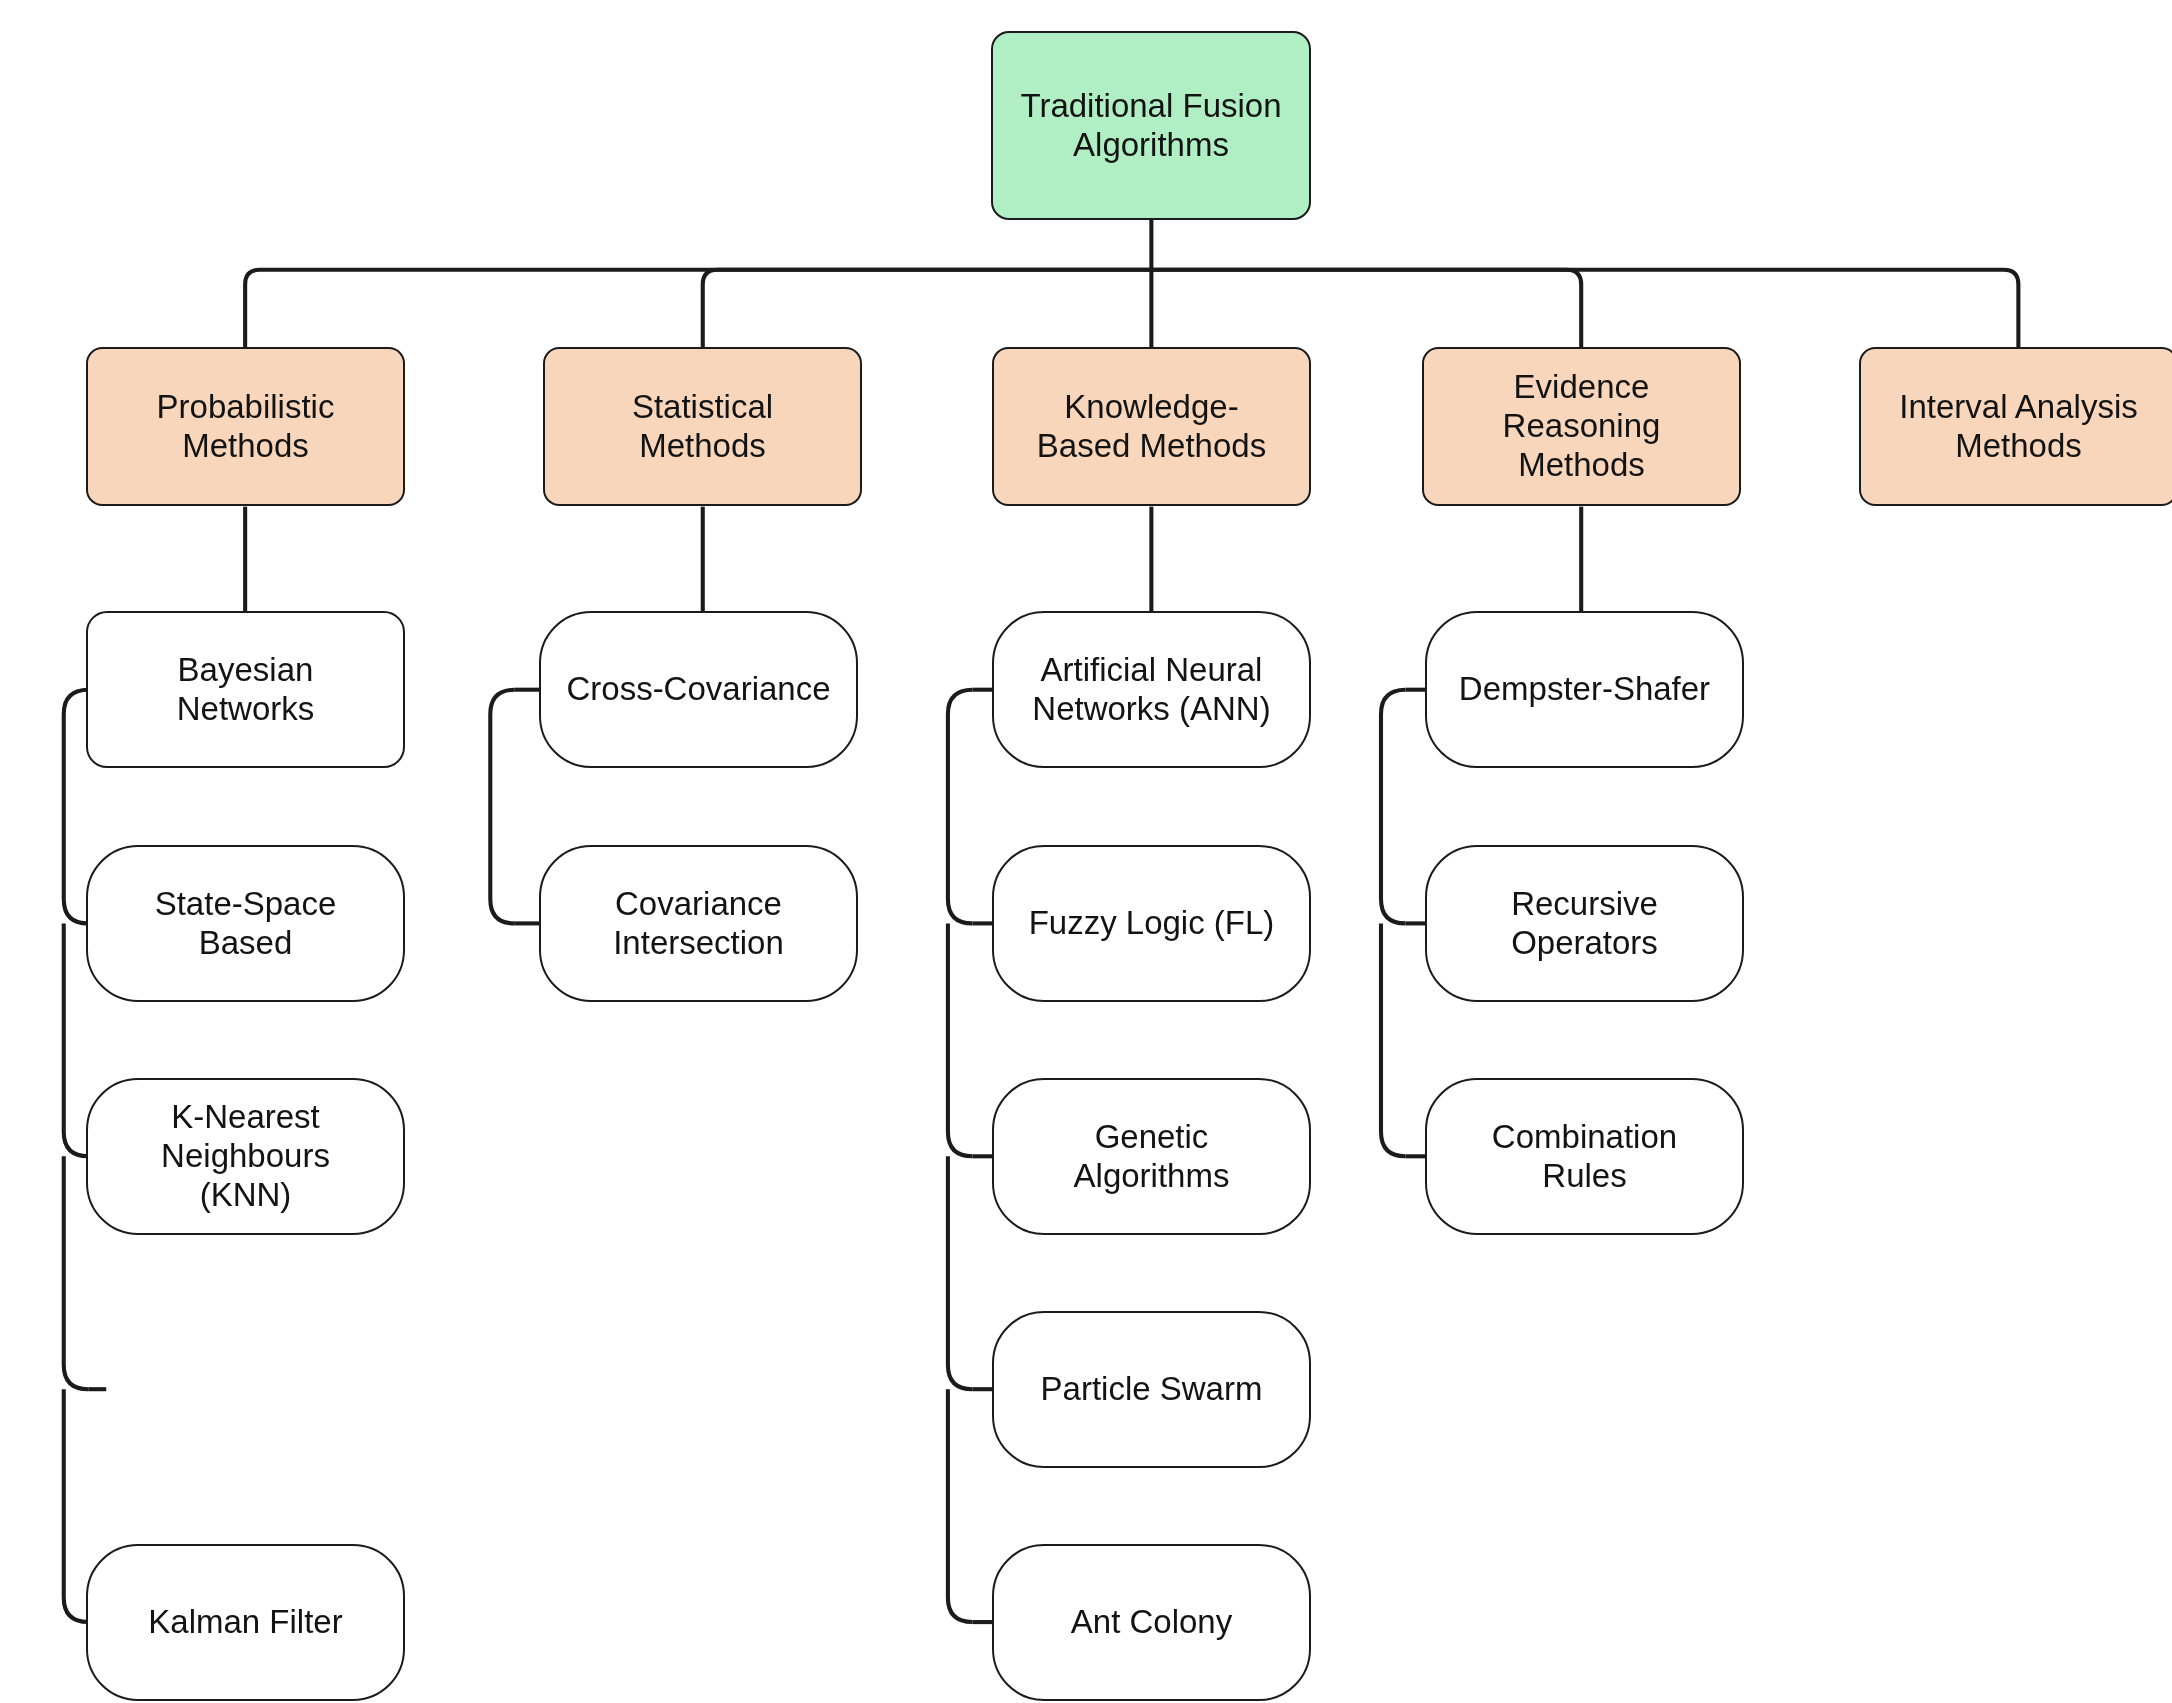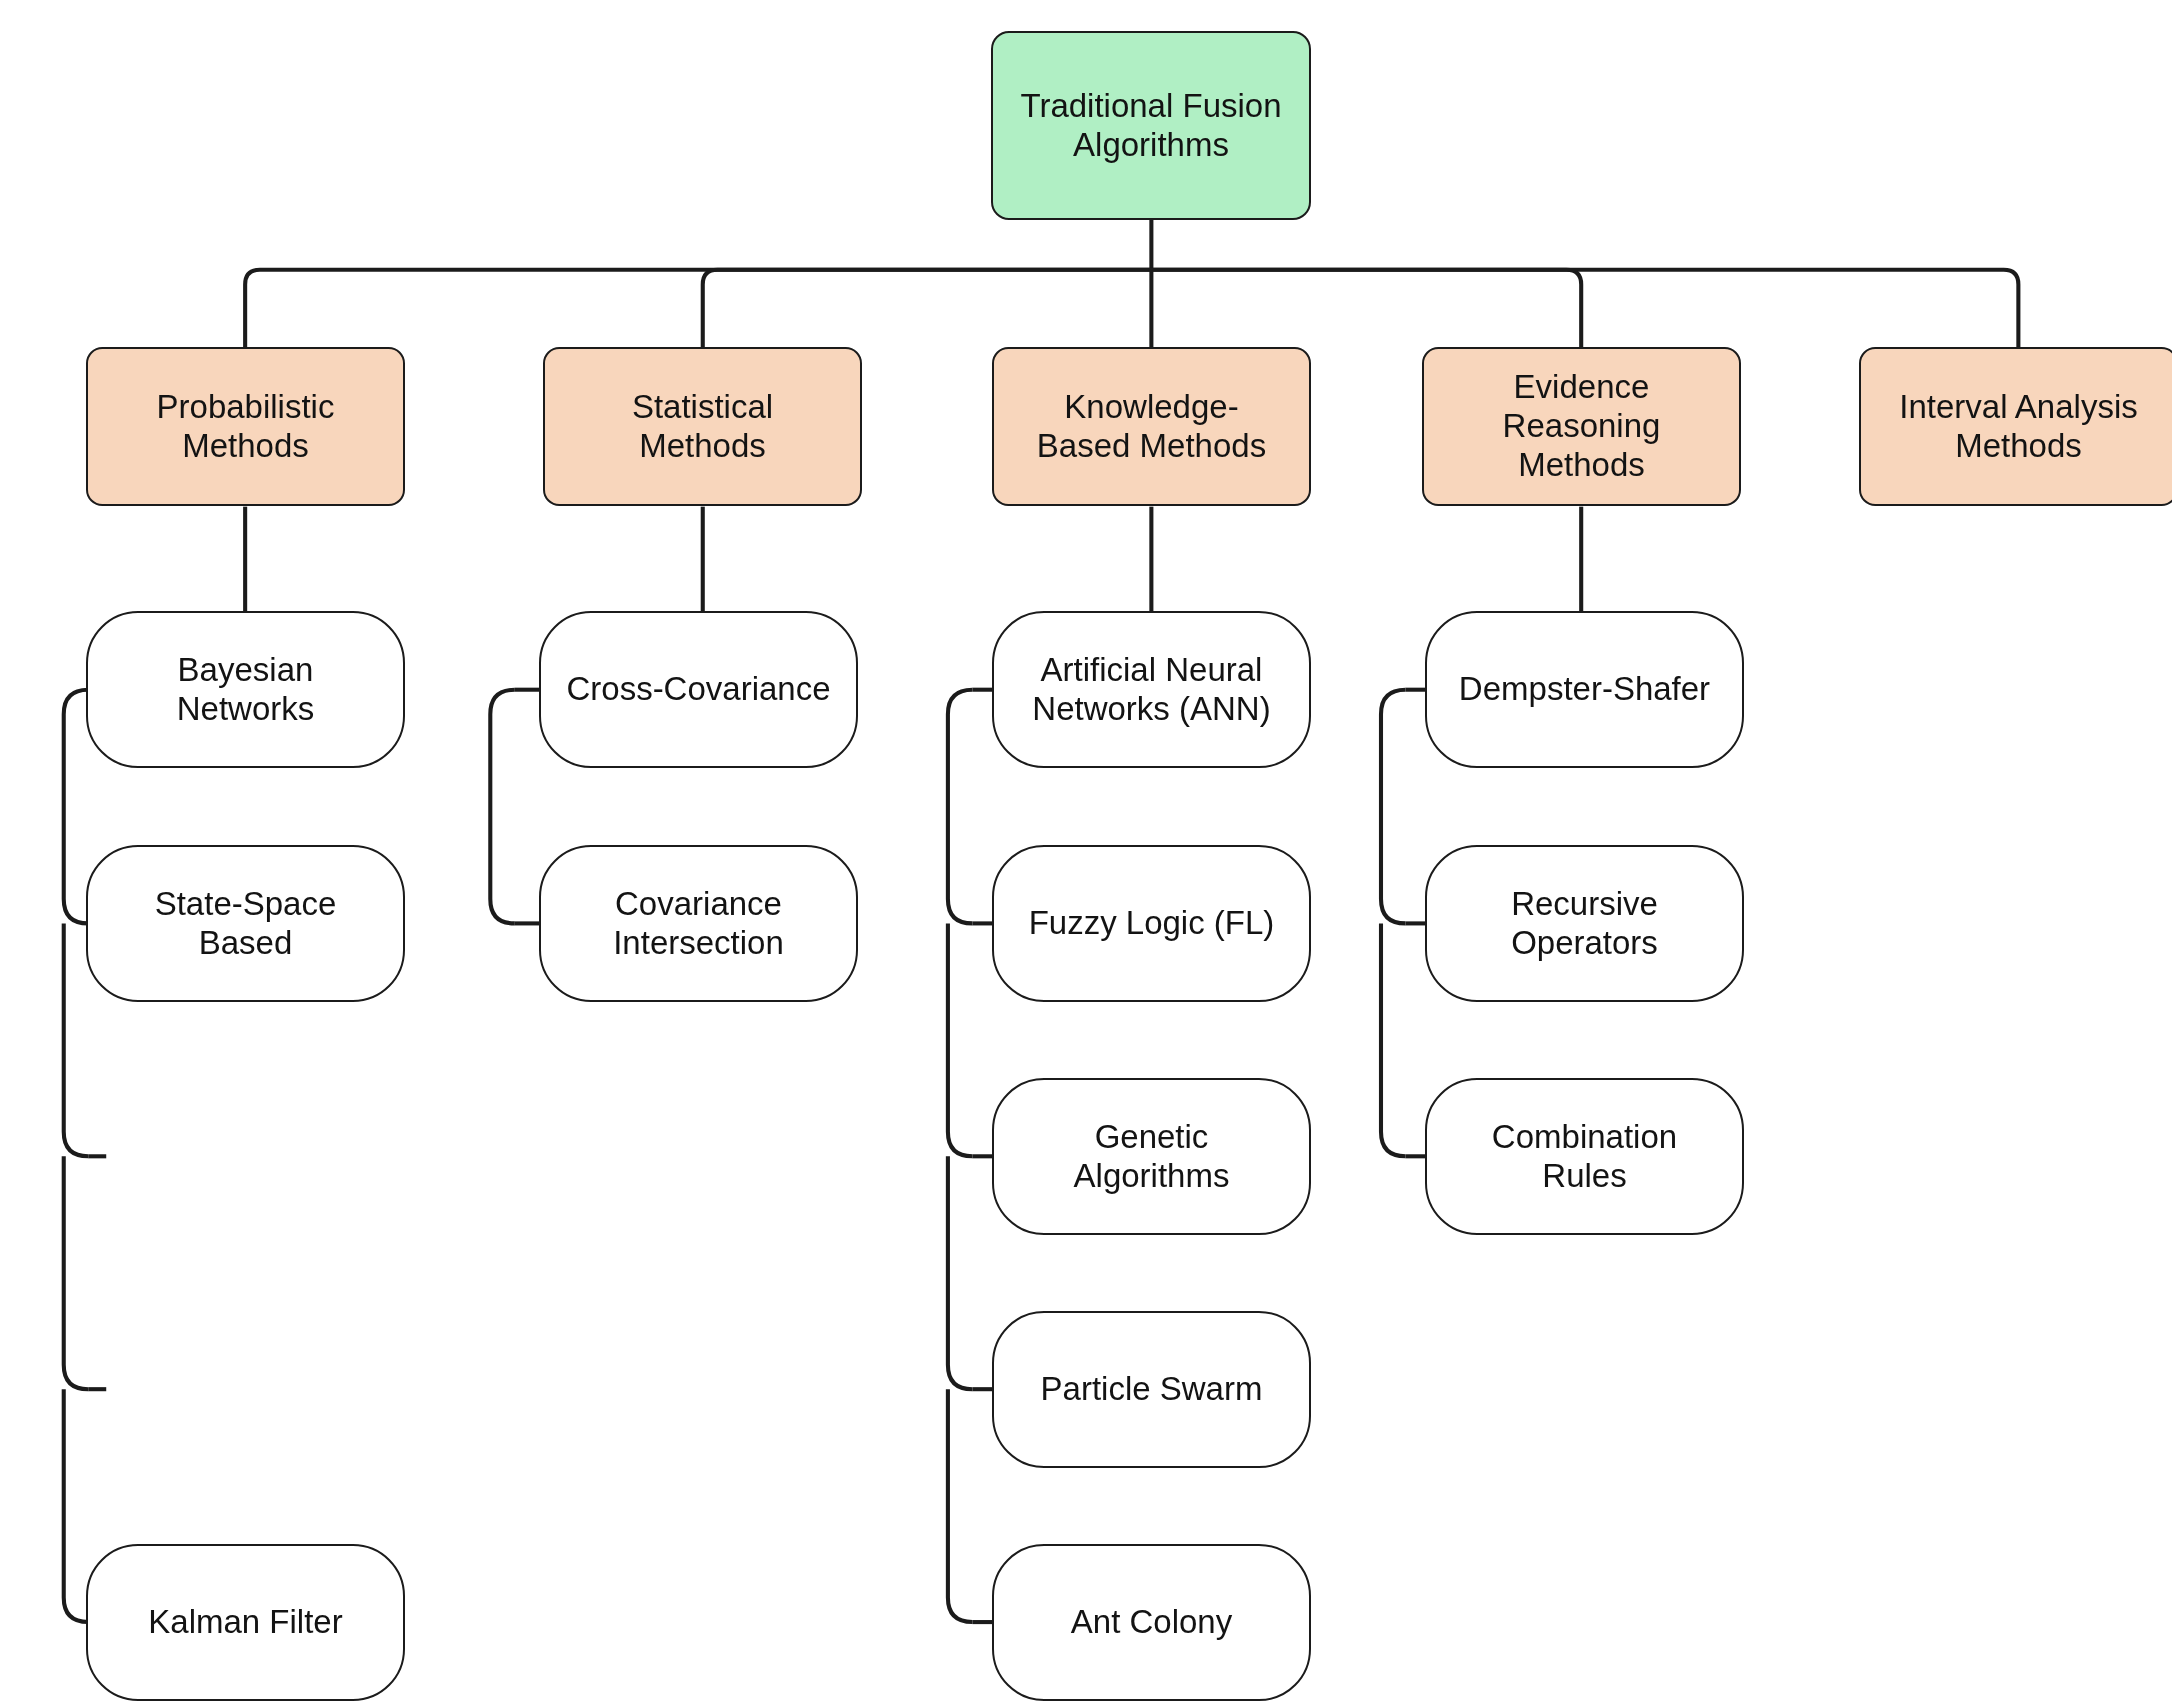--- a/index.html
+++ b/index.html
@@ -92,26 +92,29 @@
   <div class="node cat" style="left:992px;top:347px;width:319px;height:159px;">Knowledge-
 Based Methods</div>
 
   <div class="node cat" style="left:1422px;top:347px;width:319px;height:159px;">Evidence
 Reasoning
 Methods</div>
 
   <div class="node cat" style="left:1859px;top:347px;width:319px;height:159px;">Interval Analysis
 Methods</div>
 
-  <div class="node leaf" style="left:86px;top:611px;width:319px;height:157px;">Bayesian
+  <div class="node leaf" style="left:86px;top:611px;width:319px;height:157px;border-radius:21px;">Bayesian
 Networks</div>
 
   <div class="node leaf" style="left:86px;top:845px;width:319px;height:157px;">State-Space
 Based</div>
 
+  <div class="node leaf" style="left:86px;top:1078px;width:319px;height:157px;">K-Nearest
+Neighbours
+(KNN)</div>
 
 
   <div class="node leaf" style="left:86px;top:1544px;width:319px;height:157px;">Kalman Filter</div>
 
   <div class="node leaf" style="left:539px;top:611px;width:319px;height:157px;">Cross-Covariance</div>
 
   <div class="node leaf" style="left:539px;top:845px;width:319px;height:157px;">Covariance
 Intersection</div>
 
   <div class="node leaf" style="left:992px;top:611px;width:319px;height:157px;">Artificial Neural

